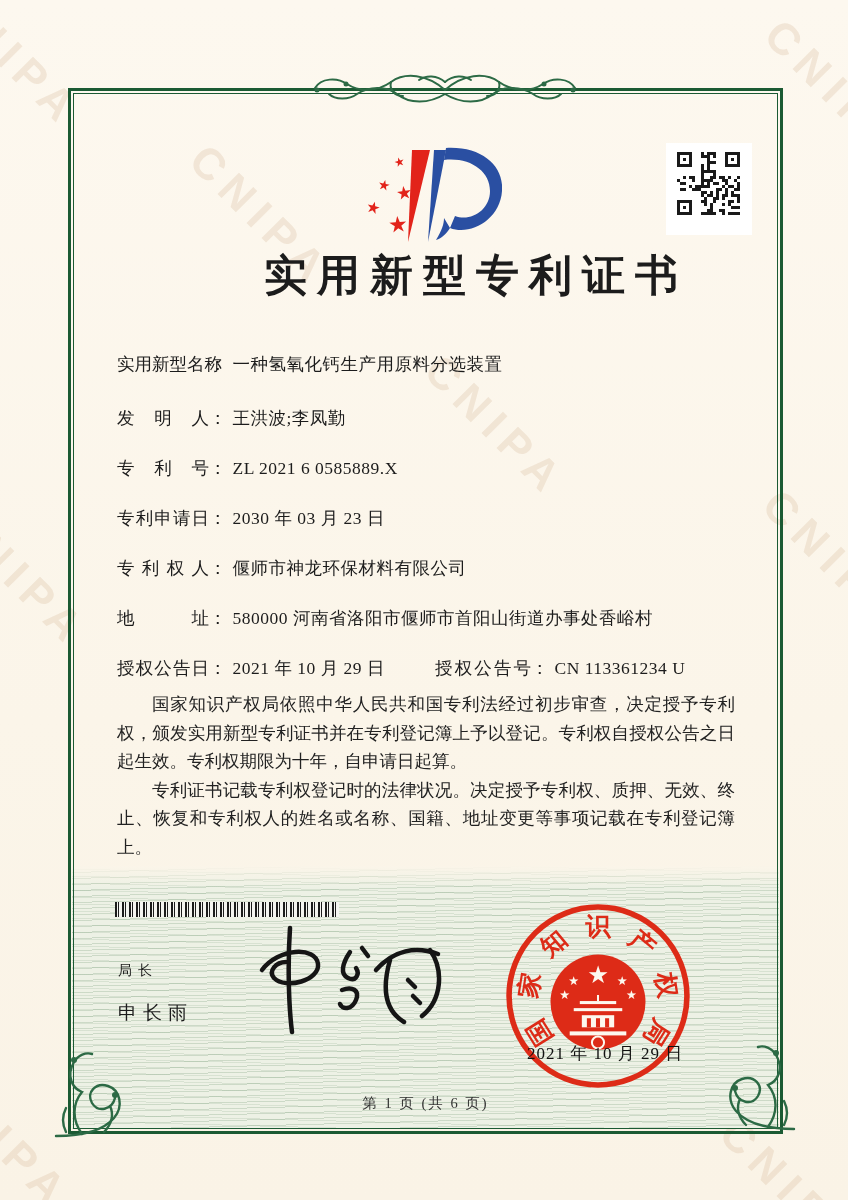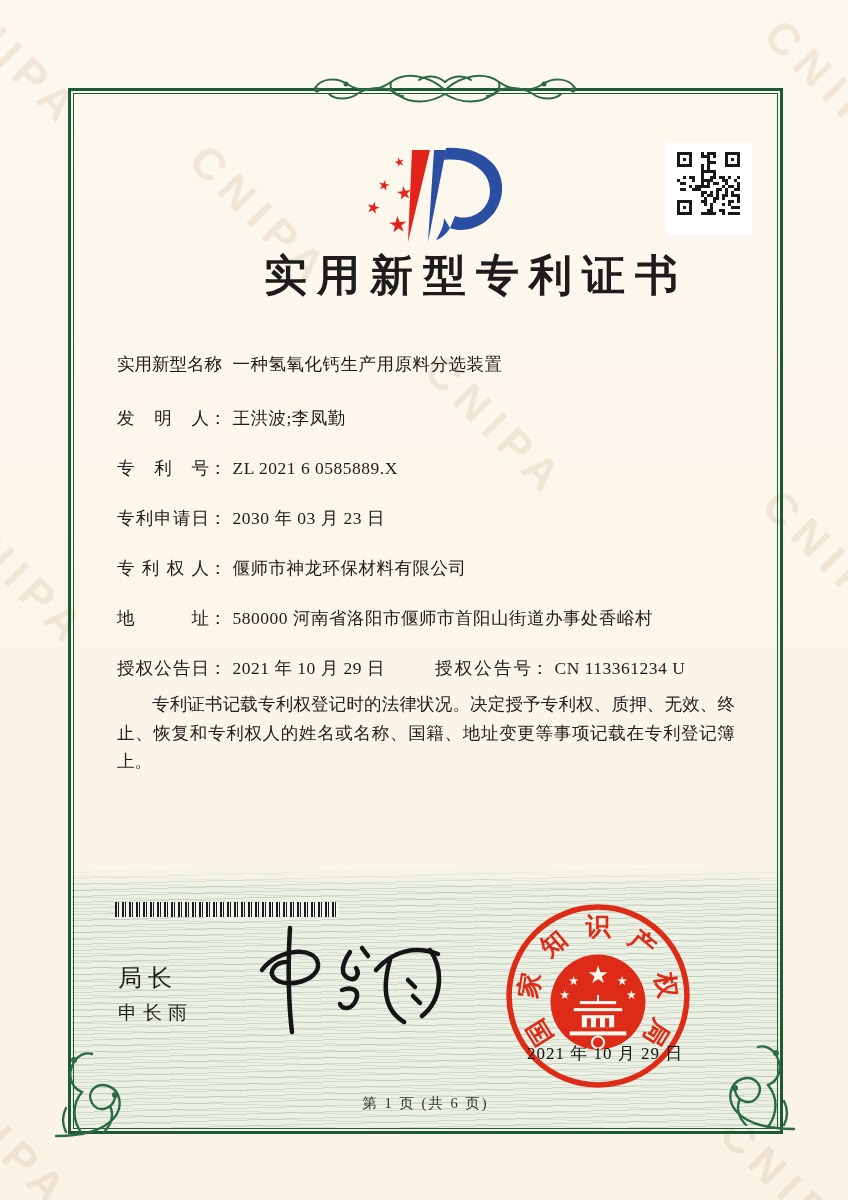--- a/index.html
+++ b/index.html
@@ -42,21 +42,21 @@
   .val{margin-left:6px;letter-spacing:0.5px;}
   .grantno{position:absolute;left:435px;top:656px;font-size:17.5px;z-index:4;white-space:nowrap;}
   
   .paras{position:absolute;left:117px;top:690px;width:618px;font-size:17.5px;line-height:28.5px;
       text-align:justify;z-index:4;color:#222;}
   .paras p{margin:0;text-indent:2em;}
   
   .barcode{position:absolute;left:115px;top:902px;width:224px;height:15px;z-index:4;
       background:repeating-linear-gradient(90deg,#1c1c1c 0 2px,#f4f4f0 2px 3px,#1c1c1c 3px 4px,
       #f4f4f0 4px 7px,#1c1c1c 7px 9px,#f4f4f0 9px 10px,#1c1c1c 10px 11px,#f4f4f0 11px 14px);}
-  .role{position:absolute;left:118px;top:962px;font-size:24px;letter-spacing:6px;z-index:4;}
+  .role{position:absolute;left:118px;top:962px;font-size:14px;letter-spacing:6px;z-index:4;}
   .signername{position:absolute;left:118px;top:1000px;font-size:19px;letter-spacing:6px;z-index:4;}
   .signature{position:absolute;left:238px;top:922px;z-index:5;}
   .seal{position:absolute;left:504px;top:902px;width:188px;height:188px;z-index:4;}
   .sealdate{position:absolute;left:527px;top:1042px;width:160px;font-size:17px;letter-spacing:1px;
       color:#111;z-index:5;white-space:nowrap;}
   .pageinfo{position:absolute;left:71px;top:1094px;width:709px;text-align:center;font-size:14.5px;
       letter-spacing:2px;color:#333;z-index:4;}
   .contbox{position:absolute;left:326px;top:1136px;background:#ffffff;padding:9px 18px;
       font-size:15.5px;letter-spacing:3px;z-index:4;}
 </style>
@@ -318,20 +318,21 @@
     <span class="jlabel2">
         <span>授</span>
         <span>权</span>
         <span>公</span>
         <span>告</span>
         <span>号</span>
       </span><span class="colon">：</span><span class="val">CN 113361234 U</span>
   </div>
 
   <div class="paras">
+    <p>国家知识产权局依照中华人民共和国专利法经过初步审查，决定授予专利权，颁发实用新型专利证书并在专利登记簿上予以登记。专利权自授权公告之日起生效。专利权期限为十年，自申请日起算。</p>
     <p>专利证书记载专利权登记时的法律状况。决定授予专利权、质押、无效、终止、恢复和专利权人的姓名或名称、国籍、地址变更等事项记载在专利登记簿上。</p>
   </div>
 
   <div class="barcode"></div>
 
   <div class="role">局长</div>
   <div class="signername">申长雨</div>
   <div class="signature">
     <svg width="210" height="115" viewBox="0 0 210 115" fill="none" stroke="#151515" stroke-width="4.5" stroke-linecap="round">
       <path d="M52,6 C50,35 50,78 54,110"></path>

